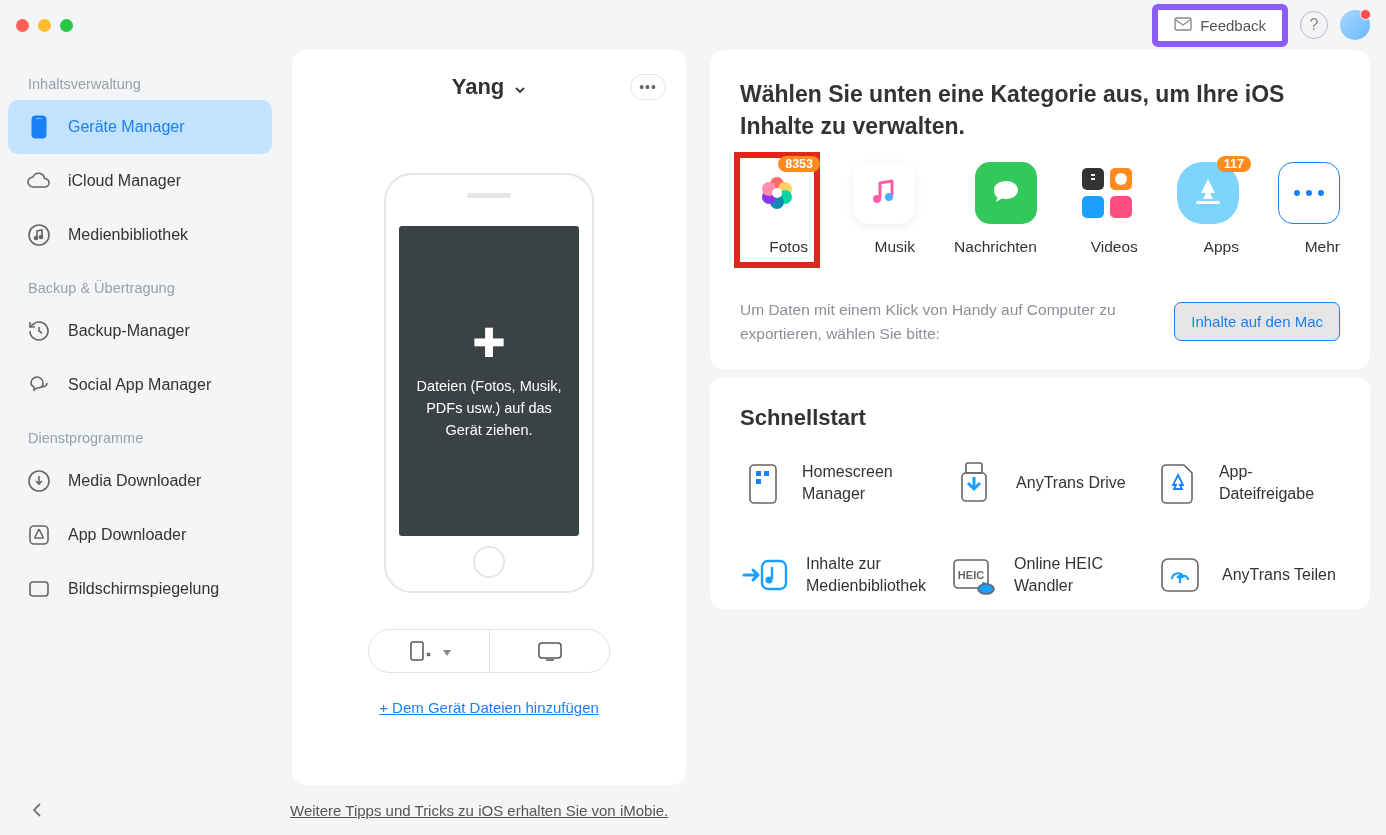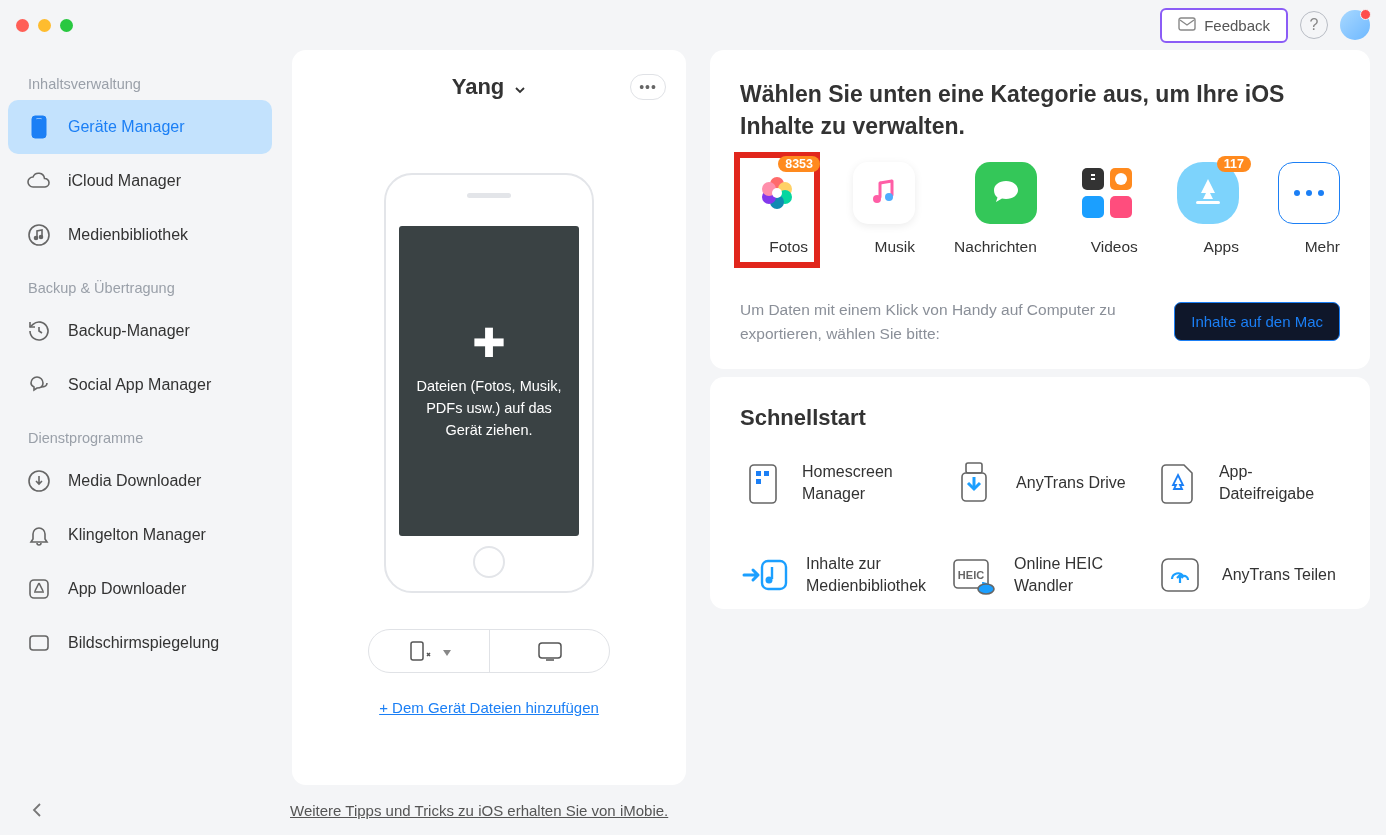--- a/index.html
+++ b/index.html
@@ -4,21 +4,21 @@
 <style>
 * { margin: 0; padding: 0; box-sizing: border-box; }
 body { font-family: -apple-system, BlinkMacSystemFont, "Segoe UI", Helvetica, Arial, sans-serif; background: #f4f5f7; color: #333; width: 1386px; height: 835px; overflow: hidden; }
 .titlebar { height: 50px; display: flex; align-items: center; padding: 0 16px; }
 .traffic-lights { display: flex; gap: 9px; }
 .traffic { width: 13px; height: 13px; border-radius: 50%; }
 .red { background: #ff5f57; }
 .yellow { background: #febc2e; }
 .green { background: #28c840; }
 .titlebar-right { margin-left: auto; display: flex; align-items: center; gap: 12px; }
-.feedback-btn { display: flex; align-items: center; gap: 8px; border: 2px solid #8b5cf6; border-radius: 6px; padding: 7px 16px; font-size: 15px; color: #555; background: #fff; }
+.feedback-btn { display: flex; align-items: center; gap: 8px; border: 6px solid #8b5cf6; border-radius: 6px; padding: 7px 16px; font-size: 15px; color: #555; background: #fff; }
 .help-btn { width: 28px; height: 28px; border: 1.5px solid #b8bcc4; border-radius: 50%; display: flex; align-items: center; justify-content: center; color: #888; font-size: 16px; }
 .avatar { width: 30px; height: 30px; border-radius: 50%; background: linear-gradient(135deg, #a8d8ff, #6eb8ff); position: relative; }
 .avatar::after { content: ""; position: absolute; top: -1px; right: -1px; width: 9px; height: 9px; background: #ff4d4d; border-radius: 50%; border: 1.5px solid #f4f5f7; }
 .layout { display: flex; height: calc(100% - 50px - 50px); }
 .sidebar { width: 280px; padding: 8px 8px; }
 .side-group-label { font-size: 14.5px; color: #9aa0a9; padding: 18px 20px 8px; }
 .side-item { display: flex; align-items: center; gap: 16px; padding: 14px 18px; border-radius: 10px; font-size: 16px; color: #333; cursor: pointer; }
 .side-item.active { background: #c3e2fd; color: #1b7ff5; font-weight: 500; }
 .side-item.active .side-icon svg { stroke: #1b7ff5; fill: #1b7ff5; }
 .side-icon { width: 26px; height: 26px; display: flex; align-items: center; justify-content: center; color: #666; }
@@ -41,21 +41,21 @@
 .category-panel { background: #fff; border-radius: 14px; padding: 28px 30px 24px; }
 .category-title { font-size: 23px; font-weight: 700; line-height: 1.4; margin-bottom: 20px; }
 .category-grid { display: flex; justify-content: space-between; gap: 8px; margin-bottom: 36px; }
 .cat-item { display: flex; flex-direction: column; align-items: flex-end; gap: 14px; position: relative; cursor: pointer; }
 .cat-item.highlight { background: #fff; outline: 6px solid #e1261c; padding: 4px 6px 6px; margin-top: -4px; }
 .cat-icon-box { width: 62px; height: 62px; border-radius: 15px; display: flex; align-items: center; justify-content: center; position: relative; }
 .cat-label { font-size: 15.5px; color: #333; }
 .badge { position: absolute; top: -6px; right: -12px; background: #ff8a1e; color: #fff; font-size: 12.5px; font-weight: 600; border-radius: 10px; padding: 1px 7px; }
 .export-row { display: flex; align-items: center; justify-content: space-between; gap: 24px; }
 .export-text { font-size: 15.5px; color: #8a8f98; line-height: 1.5; max-width: 420px; }
-.export-btn { border: 1px solid #1b7ff5; color: #1b7ff5; background: #0f172a; border-radius: 7px; padding: 10px 16px; font-size: 15px; white-space: nowrap; }
+.export-btn { border: 1px solid #1b7ff5; color: #1b7ff5; background: #e5e5e5; border-radius: 7px; padding: 10px 16px; font-size: 15px; white-space: nowrap; }
 .quickstart-panel { background: #fff; border-radius: 14px; padding: 28px 30px 8px; }
 .quickstart-title { font-size: 22px; font-weight: 700; margin-bottom: 26px; }
 .qs-grid { display: grid; grid-template-columns: repeat(3, 1fr); gap: 40px 20px; }
 .qs-item { display: flex; align-items: center; gap: 16px; cursor: pointer; }
 .qs-icon { width: 52px; height: 52px; display: flex; align-items: center; justify-content: center; }
 .qs-label { font-size: 16px; line-height: 1.35; color: #333; }
 .footer { height: 50px; display: flex; align-items: center; padding: 0 24px; }
 .back-btn { width: 26px; height: 26px; display: flex; align-items: center; justify-content: center; color: #777; margin-right: 170px; }
 .footer-link { color: #555; text-decoration: underline; font-size: 15px; margin-left: 70px; }
 </style>
@@ -137,29 +137,20 @@
 
     <div class="side-group-label">Dienstprogramme</div>
     <div class="side-item">
       <span class="side-icon">
           <svg width="24" height="24" viewBox="0 0 24 24" fill="none" stroke="#666" stroke-width="1.6">
             <circle cx="12" cy="12" r="10"></circle>
             <path d="M12 7v8m-3-3 3 3 3-3"></path>
           </svg>
         </span>
       <span>Media Downloader</span>
-    </div>
-    <div class="side-item">
-      <span class="side-icon">
-          <svg width="24" height="24" viewBox="0 0 24 24" fill="none" stroke="#666" stroke-width="1.6">
-            <path d="M6 16V11a6 6 0 1 1 12 0v5l2 3H4l2-3z"></path>
-            <path d="M10 20a2 2 0 0 0 4 0"></path>
-          </svg>
-        </span>
-      <span>Klingelton Manager</span>
     </div>
     <div class="side-item">
       <span class="side-icon">
           <svg width="24" height="24" viewBox="0 0 24 24" fill="none" stroke="#666" stroke-width="1.6">
             <rect x="3" y="3" width="18" height="18" rx="4"></rect>
             <path d="M12 6l4 8M12 6l-4 8M7 15h10"></path>
           </svg>
         </span>
       <span>App Downloader</span>
     </div>

